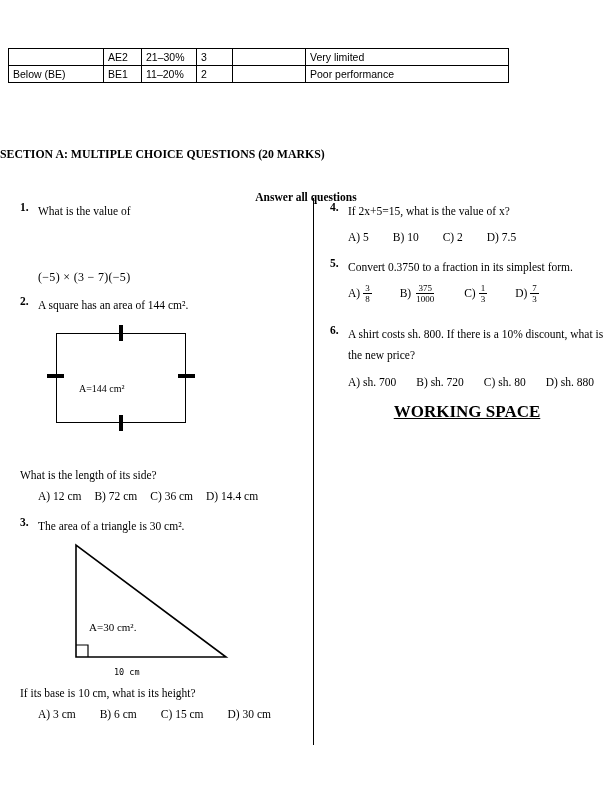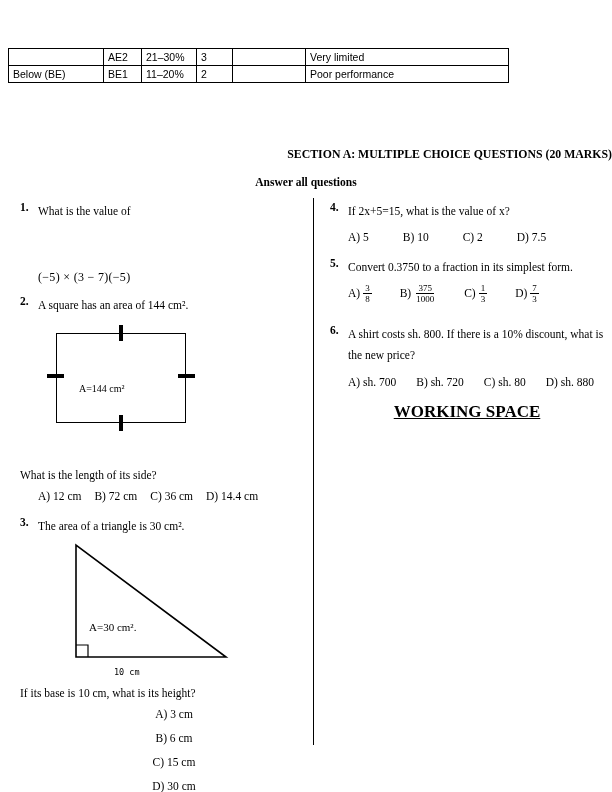--- a/index.html
+++ b/index.html
@@ -27,42 +27,42 @@
     border:1px solid #000;
     padding:1px 4px;
     height:14px;
     overflow:hidden;
     white-space:nowrap;
   }
 
   
   .section-title {
     position:absolute; top:147px; left:0; width:100%;
-    text-align:right; font-weight:bold; font-size:11.8px;
+    text-align:left; font-weight:bold; font-size:11.8px;
   }
   .section-sub {
-    position:absolute; top:176px; left:0; width:100%;
+    position:absolute; top:191px; left:0; width:100%;
     text-align:center; font-weight:bold; font-size:11.5px;
   }
 
   
   .col-left  { position:absolute; left:20px;  top:201px; width:290px; }
   .col-right { position:absolute; left:330px; top:201px; width:274px; }
   .divider   { position:absolute; left:313px; top:198px; width:1px; height:547px; background:#000; }
 
   
   .q-line { display:flex; align-items:flex-start; margin-bottom:9px; }
   .q-num  { flex:0 0 18px; font-weight:bold; }
   .q-text { flex:1; line-height:1.85; }
   .nowrap { white-space:nowrap; }
   .expression { padding-left:18px; margin-bottom:10px; font-size:12px; letter-spacing:0.3px;margin-top:48px; }
   .q-question { padding-left:0px; margin-bottom:9px; }
   .options { display:flex; padding-left:18px; margin-bottom:14px; align-items:center; }
-  .g25 { gap:25px; } .g13 { gap:13px; } .g26 { gap:12px;flex-direction:column; }
-  .g40 { gap:34px; } .g28 { gap:28px; } .g8 { gap:20px; }
+  .g25 { gap:25px; } .g13 { gap:13px; } .g26 { gap:24px; }
+  .g40 { gap:24px; } .g28 { gap:28px; } .g8 { gap:20px; }
 
   
   .square-fig {
     position:relative;
     margin:16px 0 0 36px;
     width:128px; height:88px;
     border:1.6px solid #000;
   }
   .square-label { position:absolute; left:22px; top:49px; font-size:10px; }
   .tick { position:absolute; background:#000; }

